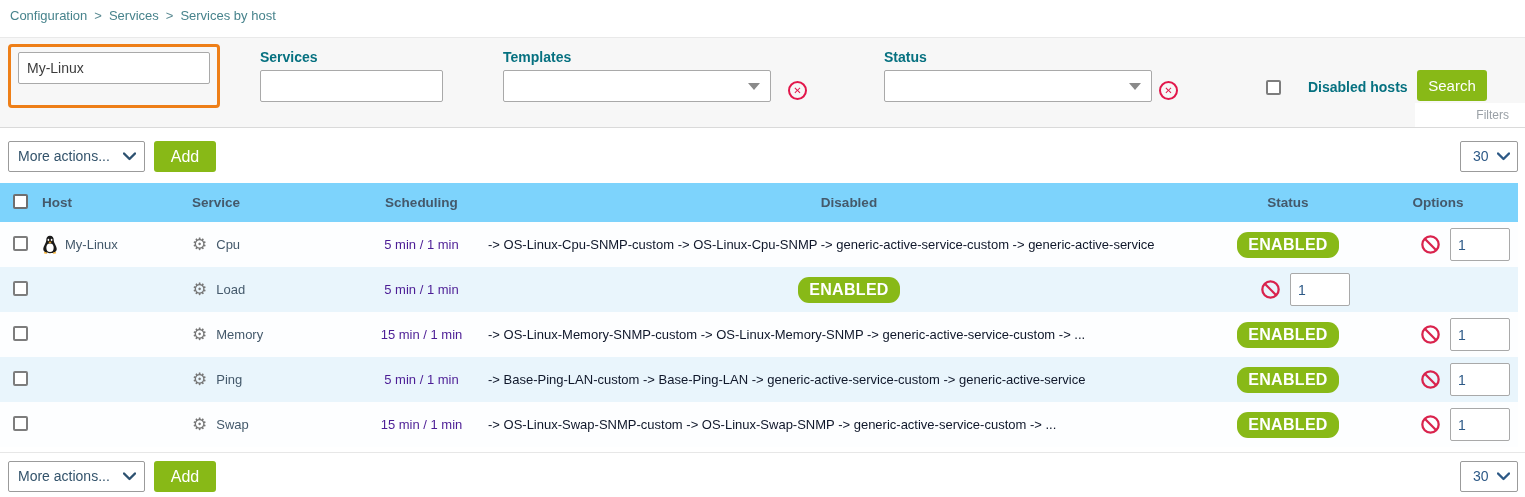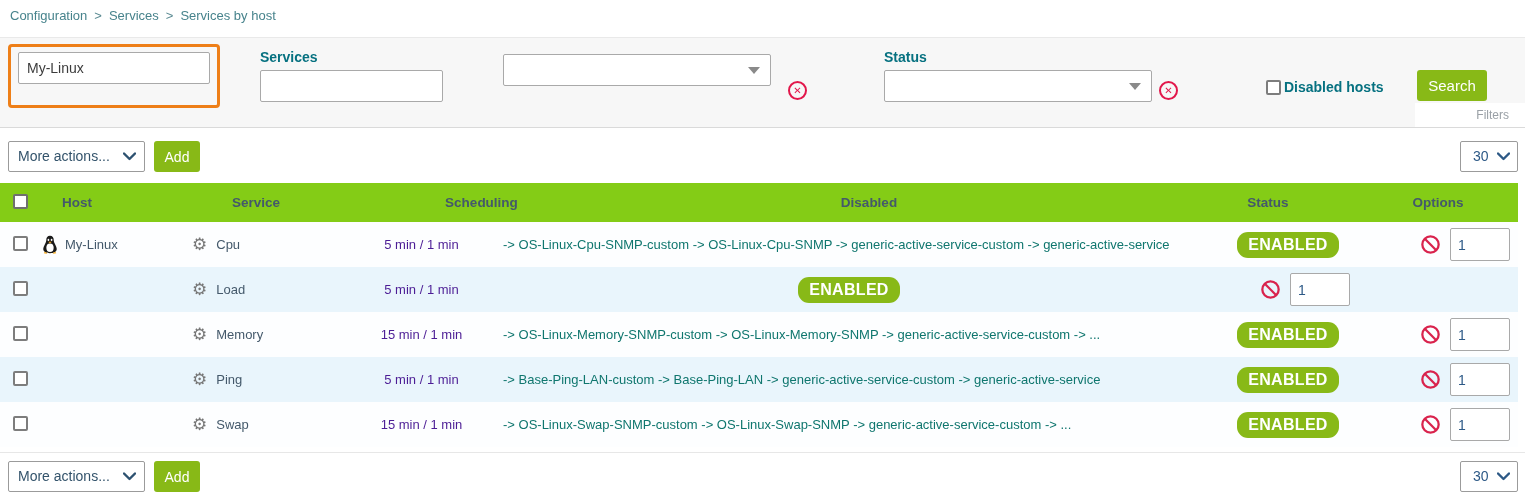--- a/index.html
+++ b/index.html
@@ -44,21 +44,21 @@
     position:absolute; right:10px; top:12px; width:0; height:0;
     border-left:6px solid transparent; border-right:6px solid transparent;
     border-top:7px solid #8a8a8a;
   }
   .clear-icon {
     position:absolute; top:43px; width:19px; height:19px; border:2px solid #e2174b;
     border-radius:50%; color:#e2174b; font-size:10px; font-weight:bold; line-height:15px;
     text-align:center; cursor:pointer; background:transparent;
   }
   .clear-templates { left:277px; }
-  .disabled-hosts { position:absolute; left:1266px; top:41px; display:flex; align-items:center; }
+  .disabled-hosts { position:absolute; left:1266px; top:41px; display:flex; align-items:center;gap:24px; }
   .disabled-hosts label { font-weight:bold; color:#067180; font-size:14px; margin-left:3px; cursor:pointer; }
   .cb {
     appearance:none; -webkit-appearance:none; width:15px; height:15px; background:#fff;
     border:2px solid #7d7d7d; border-radius:2px; cursor:pointer; flex:0 0 auto;
   }
   .search-btn {
     position:absolute; left:1417px; top:32px; width:70px; height:31px;
     background:#88b917; color:#fff; border:none; border-radius:3px; font-size:15px;
     font-family:"Liberation Sans",sans-serif; cursor:pointer;
   }
@@ -71,46 +71,46 @@
   .toolbar { position:absolute; left:0; width:1525px; height:46px; }
   .toolbar-top { top:133px; }
   .toolbar-bottom { top:452px; border-top:1px solid #e7e7e7; }
   .more-actions {
     position:absolute; left:8px; top:8px; width:137px; height:31px; background:#fff;
     border:1px solid #9b9b9b; border-radius:2px; color:#33536b; font-size:14px;
     line-height:29px; padding-left:9px; cursor:pointer;
   }
   .more-actions svg { position:absolute; right:8px; top:10px; }
   .add-btn {
-    position:absolute; left:154px; top:8px; width:46px; height:31px; background:#88b917;
-    color:#fff; border:none; border-radius:3px; font-size:14px;
+    position:absolute; left:154px; top:8px; width:62px; height:31px; background:#88b917;
+    color:#fff; border:none; border-radius:3px; font-size:16px;
     font-family:"Liberation Sans",sans-serif; cursor:pointer;
   }
   .pagesize {
     position:absolute; right:7px; top:8px; width:58px; height:31px; background:#fff;
     border:1px solid #9b9b9b; border-radius:2px; color:#2d5986; font-size:14px;
     line-height:29px; padding-left:12px; cursor:pointer;
   }
   .pagesize svg { position:absolute; right:7px; top:10px; }
 
   
   .grid-cols { display:grid; grid-template-columns:38px 150px 175px 117px 1fr 140px 160px; align-items:center; }
   .table { position:absolute; left:0; top:183px; width:1518px; }
-  .thead { background:#84cc16; height:39px; font-weight:bold; color:#44596b; font-size:13.5px;gap:20px; }
+  .thead { background:#7dd3fc; height:39px; font-weight:bold; color:#44596b; font-size:13.5px; }
   .thead .cb { margin-left:13px; border-color:#6f6f6f; }
   .th-left { padding-left:4px; text-align:left; }
   .th-center { text-align:center; }
   .trow { height:45px; background:#fdfeff; }
   .trow.alt { background:#e9f5fc; }
   .trow .cb { margin-left:13px; }
   .cell-host { display:flex; align-items:center; padding-left:4px; gap:7px; }
   .cell-service { display:flex; align-items:center; padding-left:4px; gap:9px; }
   .gear { font-size:17px; color:#777; line-height:1; }
   .cell-sched { text-align:center; color:#4c1d95; }
-  .cell-template { color:#0f766e; padding-left:8px; white-space:nowrap; overflow:hidden;margin-left:15px; }
+  .cell-template { color:#0f172a; padding-left:8px; white-space:nowrap; overflow:hidden; }
   .cell-status { text-align:center; }
   .badge-enabled {
     display:inline-block; background:#88b917; color:#fff; font-weight:bold; font-size:16px;
     padding:4px 11px; border-radius:11px; letter-spacing:.3px;
   }
   .cell-options { display:flex; align-items:center; justify-content:flex-end; gap:10px; padding-right:8px; }
   .opt-input {
     width:60px; height:33px; border:1px solid #a9a9a9; border-radius:2px; background:#fff;
     font-size:14px; color:#2d5986; padding-left:7px; font-family:"Liberation Sans",sans-serif;
   }
@@ -129,20 +129,21 @@
     <div class="hosts-group">
       <input class="txt-input" type="text" value="My-Linux" style="">
     </div>
 
     <div class="services-group">
       <span class="flabel">Services</span>
       <input class="txt-input" type="text" value="" style="">
     </div>
 
     <div class="group-templates">
+      <span class="flabel">Templates</span>
       <div class="fake-select">
         <span></span>
         <span class="arrow"></span>
       </div>
     </div>
     <div class="clear-icon clear-templates" style="left:788px;">✕</div>
 
     <div class="group-status">
       <span class="flabel">Status</span>
       <div class="fake-select">

